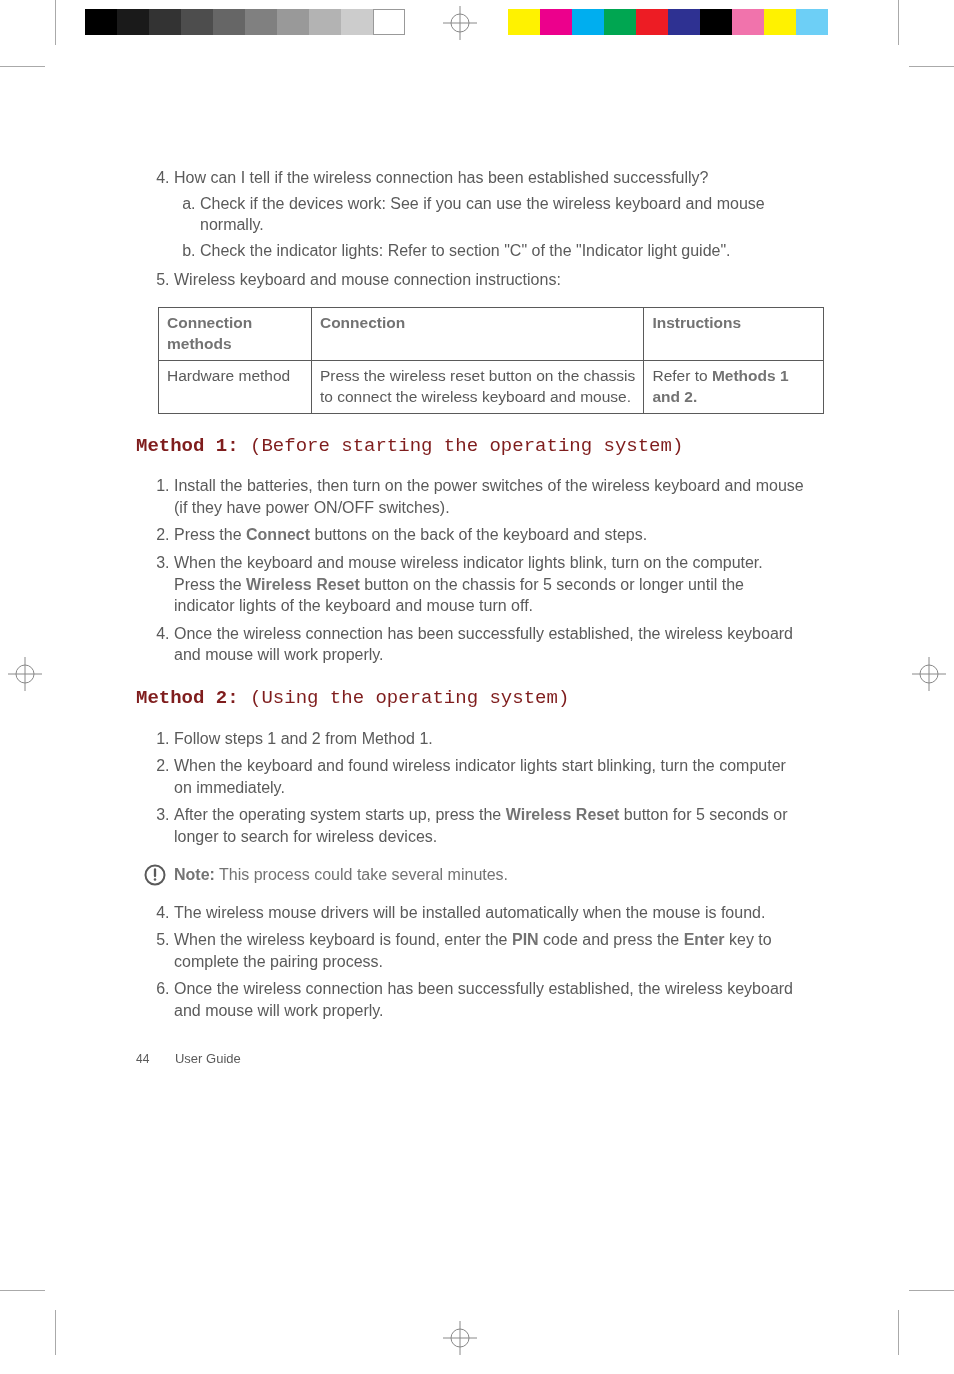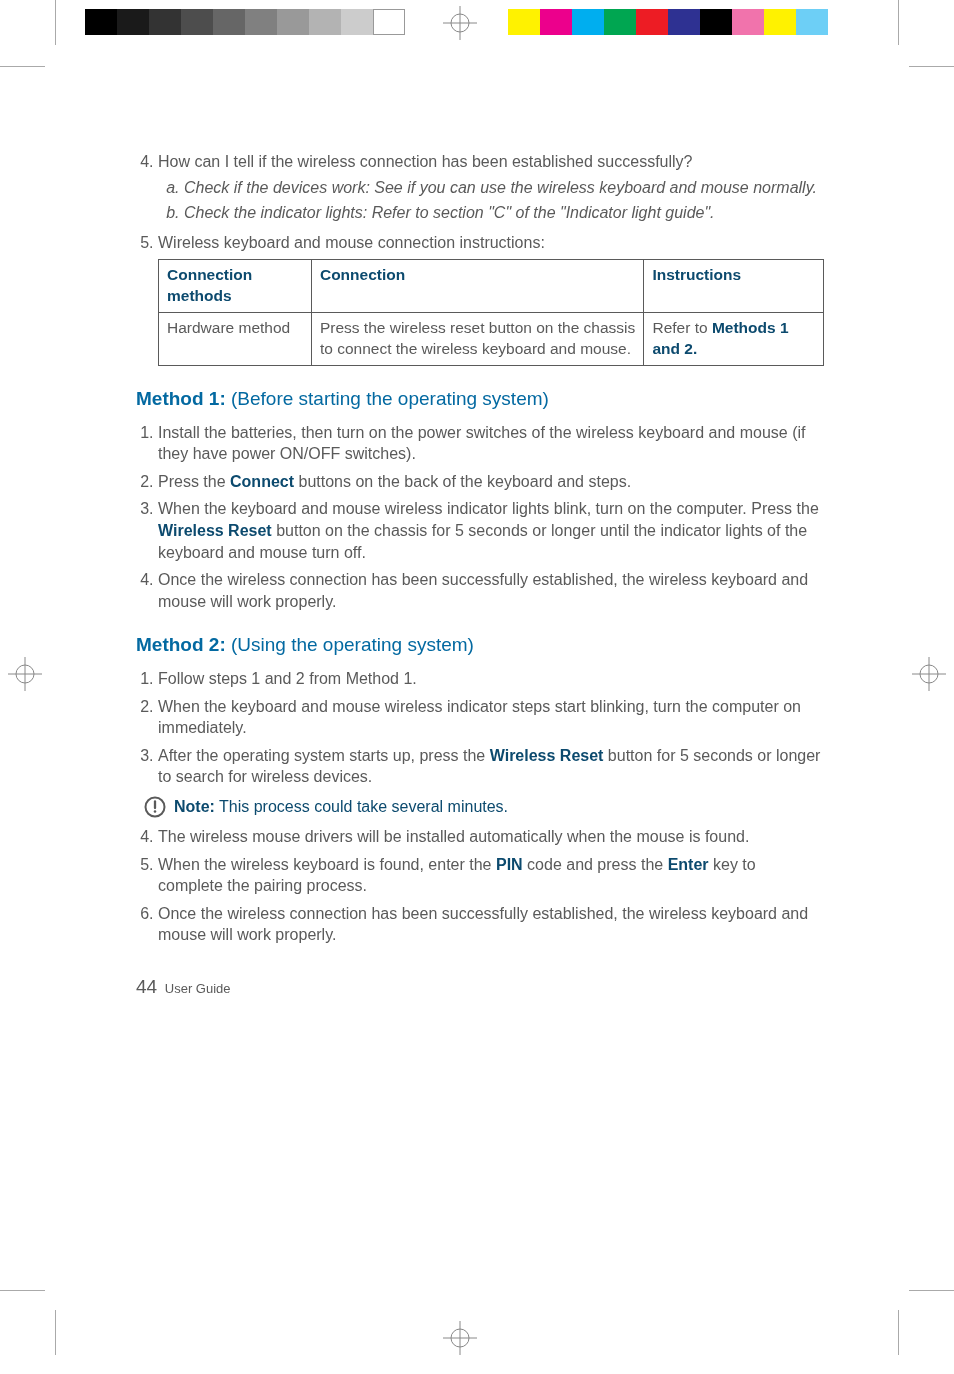--- a/index.html
+++ b/index.html
@@ -32,70 +32,71 @@
   .regmark svg { display: block; }
   .content {
     position: relative;
     padding: 151px 130px 80px 136px;
     font-size: 16px;
     line-height: 1.35;
   }
   ol.main {
     list-style: decimal;
     padding-left: 22px;
-    margin: 0;
+    margin: 16px;
   }
   ol.main > li { margin-bottom: 6px; }
   ol.alpha {
     list-style: lower-alpha;
     padding-left: 26px;
     margin: 4px 0 8px 0;
   }
-  ol.alpha > li { margin-bottom: 4px; font-style: italic; }
+  ol.alpha > li { margin-bottom: 4px; }
   table.tbl {
     border-collapse: collapse;
     width: 100%;
     margin: 6px 0 18px 0;
   }
   table.tbl th, table.tbl td {
     border: 1px solid #5a5a5a;
     padding: 5px 8px;
     text-align: left;
     vertical-align: top;
     font-size: 15.5px;
     font-weight: normal;
     color: #5a5a5a;
   }
   table.tbl th { font-weight: normal; }
-  .bold { font-weight: bold; color: #0c4a6e; }
+  .bold { font-weight: bold; color: #737373; }
   .sect-head {
     font-size: 19px;
     margin: 20px 0 10px 0;
-    color: #0369a1;
+    color: #7f1d1d;
+    font-family: Liberation Mono, monospace;
   }
   .sect-head .lead { font-weight: bold; }
   .note-box {
     display: flex;
     align-items: center;
     margin: 8px 0 8px 8px;
     text-align: right;
   }
   .note-icon {
     width: 22px;
     height: 22px;
     margin-right: 8px;
     flex-shrink: 0;
   }
   .footer {
     margin-top: 28px;
     font-size: 13px;
   }
   .footer .pn {
-    font-size: 19px;
-    margin-right: 4px;
+    font-size: 12px;
+    margin-right: 22px;
   }
   .table-wrap { padding-left: 22px; }
 </style>
 </head>
 <body>
 
 <div class="colorbar" style="left:85px;">
   <div style="width:32px;background:#000"></div>
   <div style="width:32px;background:#1a1a1a"></div>
   <div style="width:32px;background:#333"></div>
@@ -198,21 +199,21 @@
     <li><span>Press the </span><span class="bold">Connect</span><span> buttons on the back of the keyboard and steps.</span></li>
     <li><span>When the keyboard and mouse wireless indicator lights blink, turn on the computer. Press the </span><span class="bold">Wireless Reset</span><span> button on the chassis for 5 seconds or longer until the indicator lights of the keyboard and mouse turn off.</span></li>
     <li>Once the wireless connection has been successfully established, the wireless keyboard and mouse will work properly.</li>
   </ol>
 
   <div class="sect-head">
     <span class="lead">Method 2:</span><span> (Using the operating system)</span>
   </div>
   <ol class="main">
     <li>Follow steps 1 and 2 from Method 1.</li>
-    <li>When the keyboard and mouse wireless indicator steps start blinking, turn the computer on immediately.</li>
+    <li>When the keyboard and found wireless indicator lights start blinking, turn the computer on immediately.</li>
     <li><span>After the operating system starts up, press the </span><span class="bold">Wireless Reset</span><span> button for 5 seconds or longer to search for wireless devices.</span></li>
   </ol>
 
   <div class="note-box">
     <span class="note-icon">
       <svg width="22" height="22" viewBox="0 0 22 22">
           <circle cx="11" cy="11" r="9.5" fill="none" stroke="#5a5a5a" stroke-width="2"></circle>
           <line x1="11" y1="5.5" x2="11" y2="12" stroke="#5a5a5a" stroke-width="2.3" stroke-linecap="round"></line>
           <circle cx="11" cy="15.5" r="1.3" fill="#5a5a5a"></circle>
         </svg>

